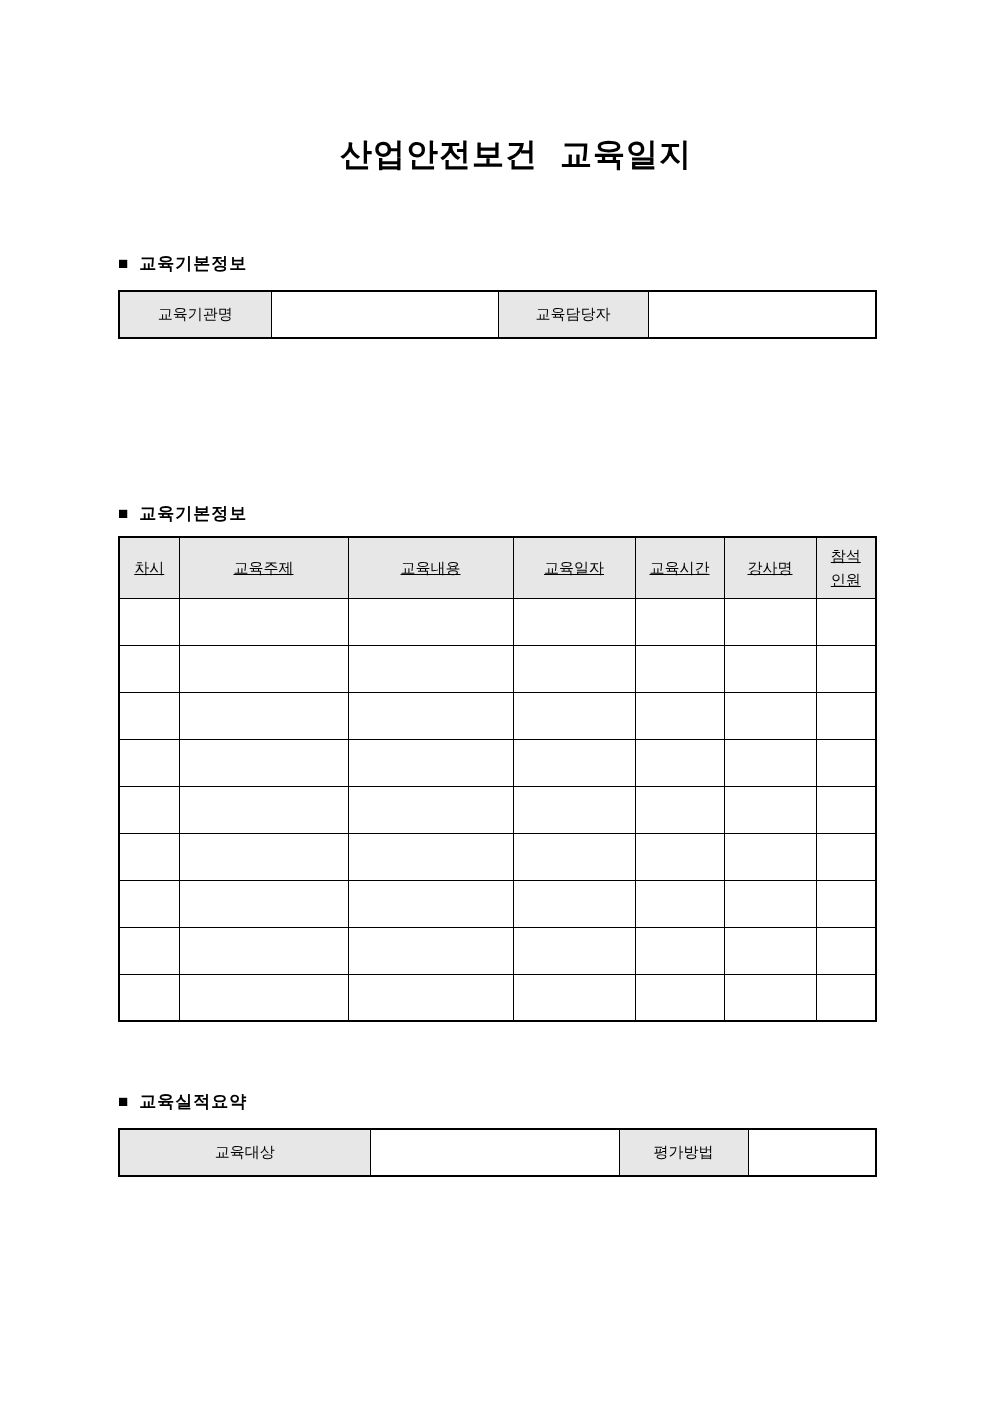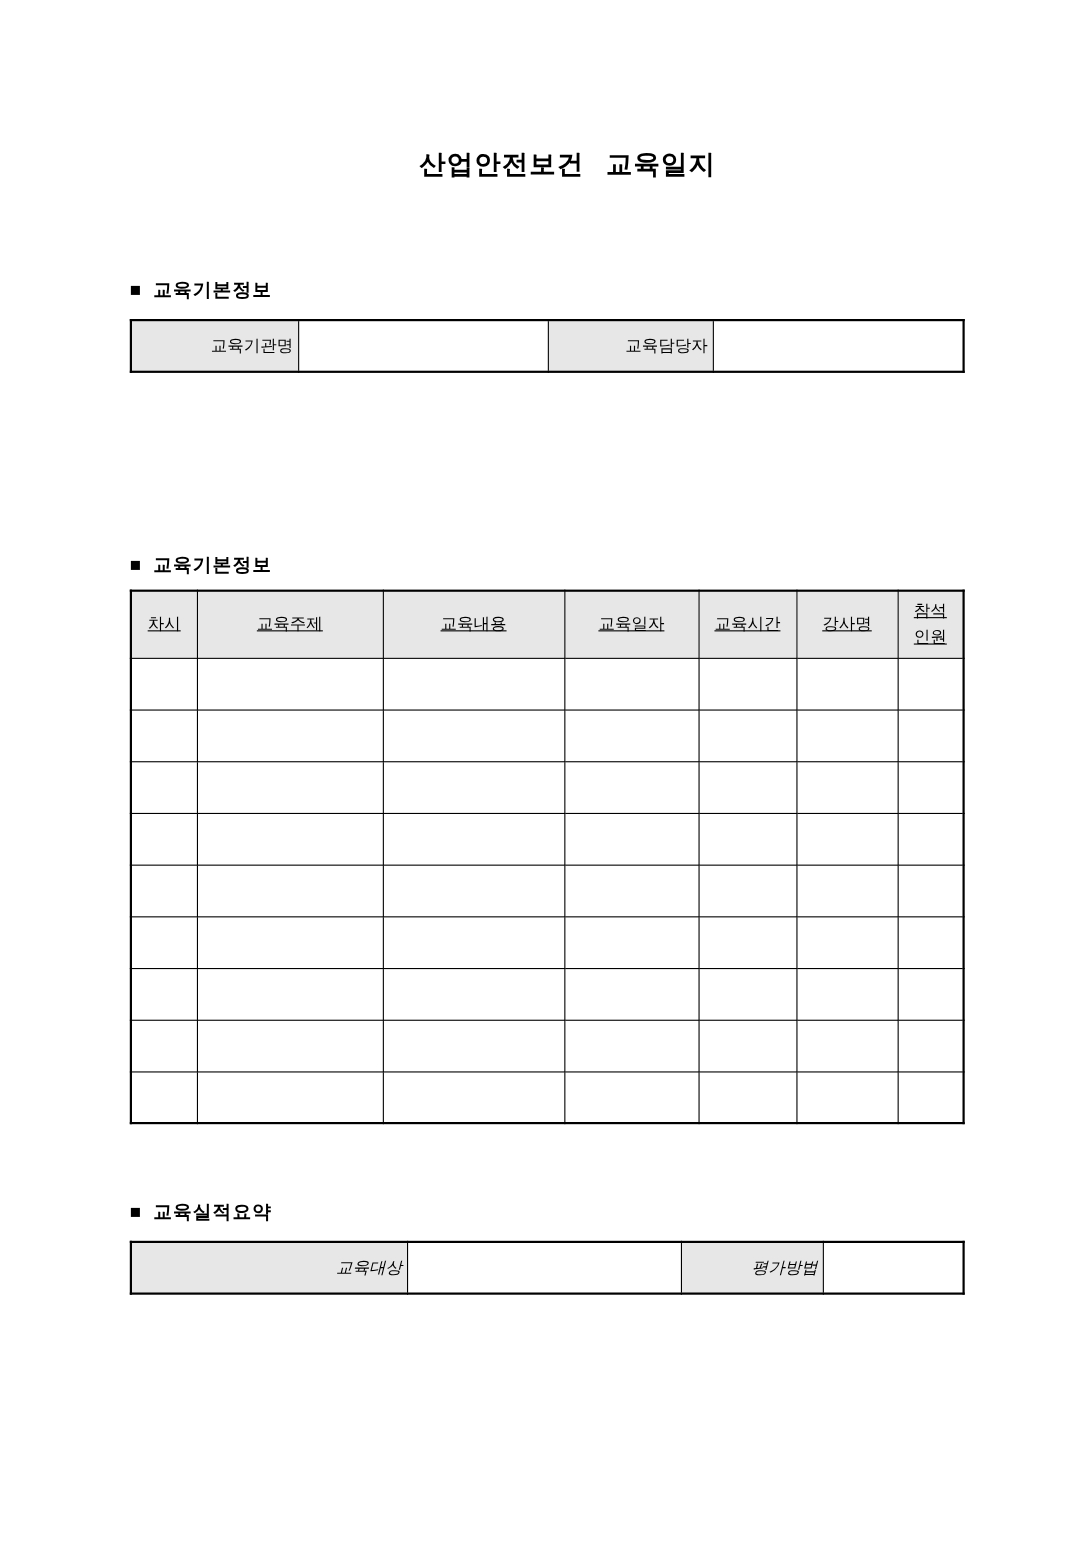--- a/index.html
+++ b/index.html
@@ -10,21 +10,21 @@
     position: relative;
     font-family: "Liberation Sans", "DejaVu Sans", sans-serif;
     color: #000000;
   }
   .doc-title {
     position: absolute;
     top: 133px;
     left: 0;
     width: 992px;
     text-align: center;
-    font-size: 24px;
+    font-size: 32px;
     font-weight: bold;
     letter-spacing: 1px;
     word-spacing: 12px;
     padding-left: 40px;
   }
   .section-heading {
     position: absolute;
     left: 118px;
     font-size: 17px;
     font-weight: bold;
@@ -44,33 +44,33 @@
   table {
     position: absolute;
     left: 118px;
     width: 757px;
     border-collapse: collapse;
     table-layout: fixed;
     border: 2px solid #000000;
   }
   #table-basic   { top: 290px; }
   #table-progress{ top: 536px; text-decoration: underline; }
-  #table-summary { top: 1128px; font-style: italic; }
+  #table-summary { top: 1128px; }
 
   th, td {
     border: 1px solid #000000;
     font-size: 15px;
     font-weight: normal;
     text-align: center;
     vertical-align: middle;
     height: 47px;
     padding: 0 4px;
     overflow: hidden;
   }
-  .label-cell { background: #e7e7e7; text-align: right; }
+  .label-cell { background: #e7e7e7; }
   .value-cell { background: #ffffff; }
 
   #table-progress thead th {
     background: #e7e7e7;
     height: 61px;
     white-space: pre-line;
     line-height: 1.6;
   }
   #table-progress tbody td { background: #ffffff; }
 </style>

